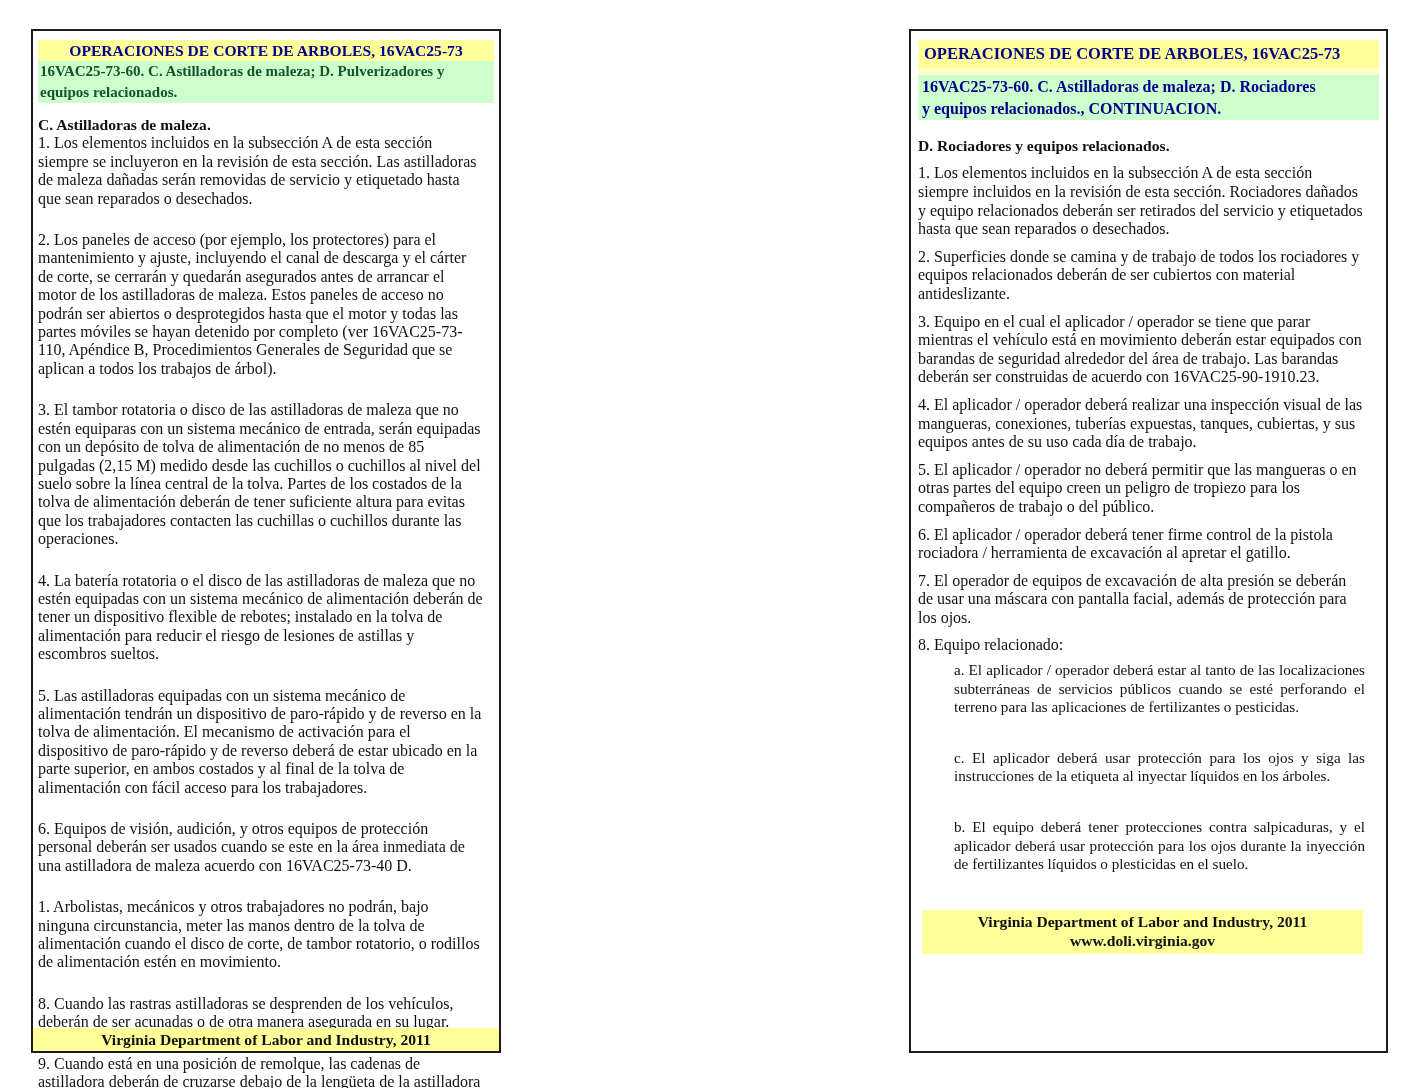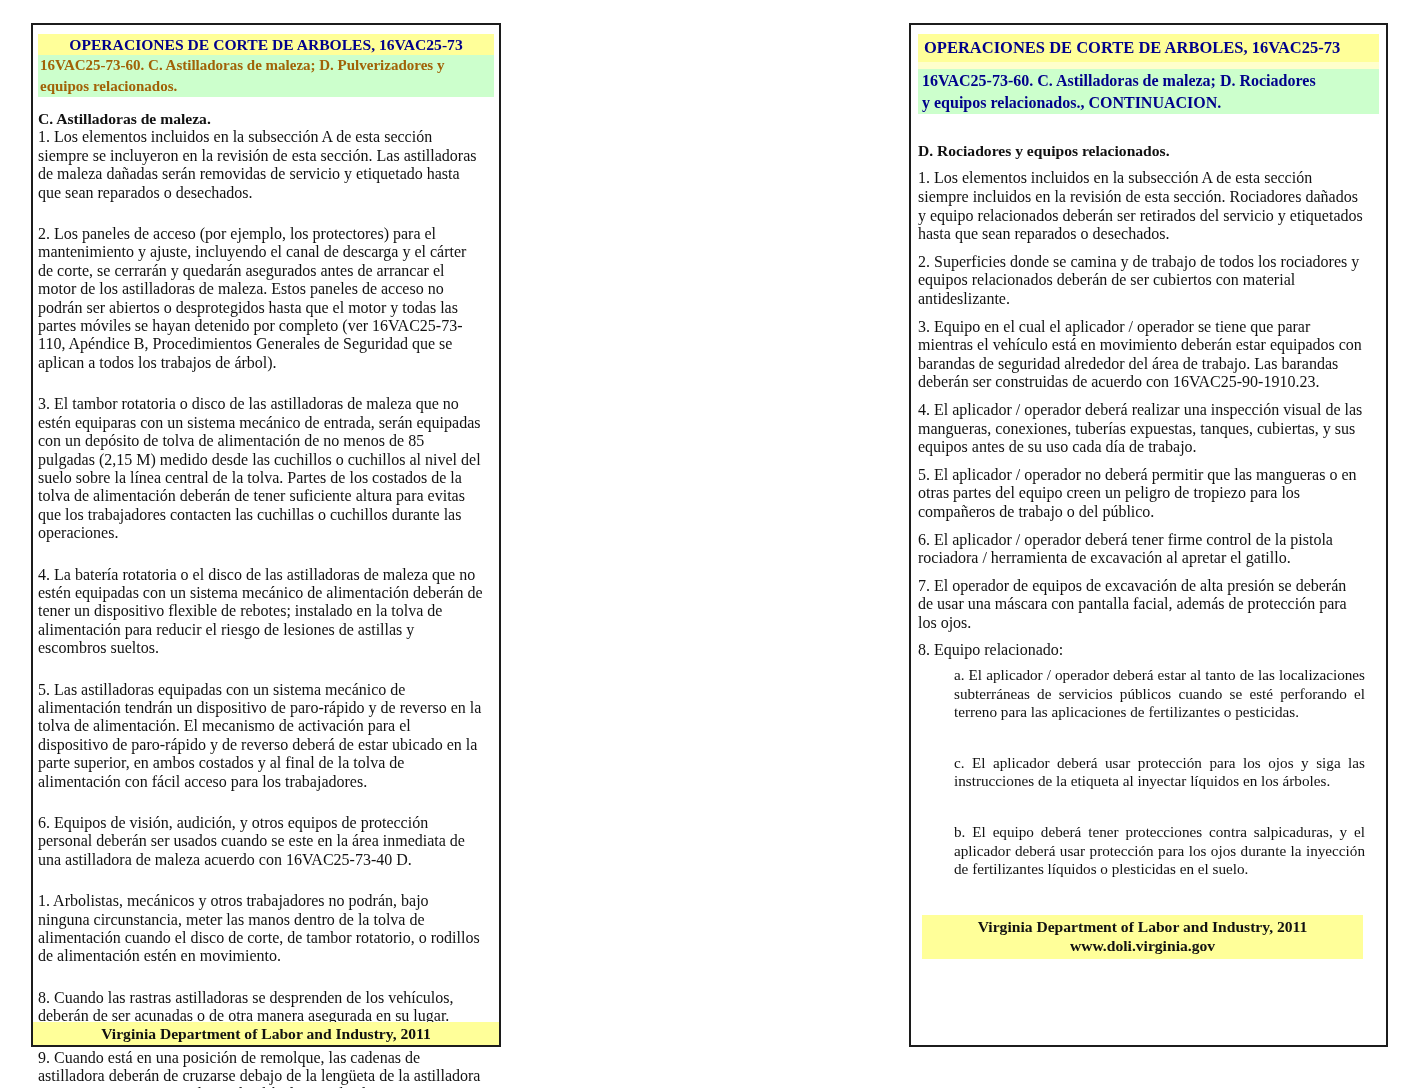--- a/index.html
+++ b/index.html
@@ -6,21 +6,21 @@
   body {
     position: relative;
     width: 1408px;
     height: 1088px;
     background: #ffffff;
     font-family: "Liberation Serif", "DejaVu Serif", serif;
     color: #111111;
   }
   .page {
     position: absolute;
-    top: 23px;
+    top: 29px;
     height: 1020px;
     background: #ffffff;
     border: 2px solid #1c1c1c;
   }
   .page-left  { left: 31px;  width: 466px; }
   .page-right { left: 909px; width: 475px; }
 
   .inner-l { padding: 9px 5px 0 5px; }
   .inner-r { padding: 9px 7px 0 7px; }
 
@@ -29,21 +29,21 @@
     background: #FFFF99;
     color: #00008B;
     font-weight: bold;
     font-size: 15.6px;
     line-height: 21px;
     text-align: center;
     white-space: pre-line;
   }
   .band-green-l {
     background: #CCFFCC;
-    color: #a16207;
+    color: #14532d;
     font-weight: bold;
     font-size: 15px;
     line-height: 21px;
     white-space: pre-line;
     padding-left: 2px;
   }
   .band-yellow-r {
     background: #FFFF99;
     color: #00008B;
     font-weight: bold;
@@ -64,21 +64,21 @@
     padding: 1px 0 1px 4px;
   }
 
   .section-heading {
     font-weight: bold;
     font-size: 15.6px;
     line-height: 18.4px;
     margin: 0;
   }
   .head-l { margin-top: 13px; }
-  .head-r { margin-top: 28px; }
+  .head-r { margin-top: 17px; }
 
   .para {
     font-size: 16px;
     line-height: 18.4px;
     white-space: pre-line;
     margin: 23px 0 0 0;
   }
   .para-r { margin-top: 9px; line-height: 18.6px; }
   .para-first { margin-top: 0; }
 

